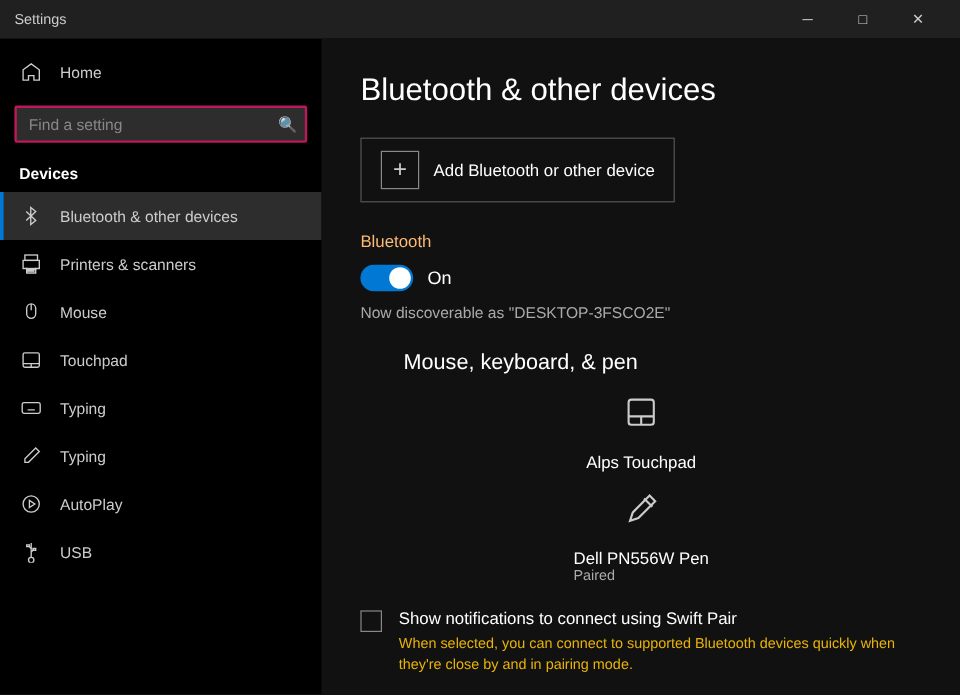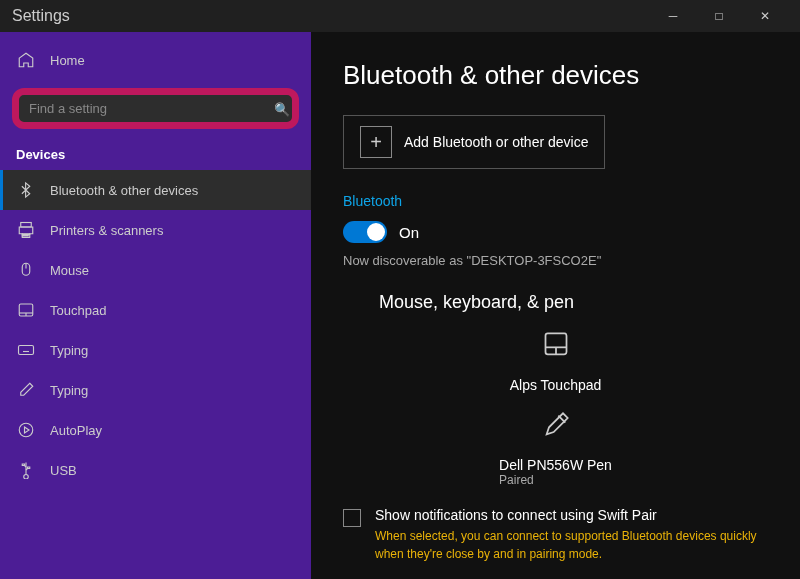--- a/index.html
+++ b/index.html
@@ -17,21 +17,21 @@
     .title-bar {
       background: #202020;
       height: 32px;
       display: flex;
       align-items: center;
       justify-content: space-between;
       padding: 0 12px 0 12px;
       flex-shrink: 0;
     }
     .title-bar-title {
-      font-size: 16px;
+      font-size: 12px;
       color: #cccccc;
     }
     .title-bar-controls {
       display: flex;
       gap: 0;
     }
     .title-bar-btn {
       width: 46px;
       height: 32px;
       background: transparent;
@@ -44,39 +44,39 @@
       justify-content: center;
     }
     
     .main-layout {
       display: flex;
       flex: 1;
       overflow: hidden;
     }
     
     .sidebar {
-      width: 311px;
-      background: #4c1d95;
+      width: 268px;
+      background: #000000;
       flex-shrink: 0;
       overflow-y: auto;
       padding-top: 8px;
     }
     .search-box {
       margin: 8px 12px 12px 12px;
       position: relative;
     }
     .search-input {
       width: 100%;
       background: #2d2d2d;
-      border: 7px solid #be185d;
+      border: 2px solid #be185d;
       color: #cccccc;
       padding: 6px 32px 6px 10px;
       font-size: 13px;
       outline: none;
-      border-radius: 12px;
+      border-radius: 2px;
     }
     .search-input::placeholder { color: #888; }
     .search-icon-wrap {
       position: absolute;
       right: 8px;
       top: 50%;
       transform: translateY(-50%);
       color: #888;
       font-size: 13px;
     }
@@ -155,21 +155,21 @@
       border: 1px solid #888;
       display: flex;
       align-items: center;
       justify-content: center;
       font-size: 20px;
       color: #cccccc;
     }
     .section-label {
       font-size: 14px;
       font-weight: 400;
-      color: #0ea5e9;
+      color: #fdba74;
       margin-bottom: 12px;
     }
     .toggle-row {
       display: flex;
       align-items: center;
       gap: 12px;
       margin-bottom: 10px;
     }
     .toggle {
       width: 44px;

